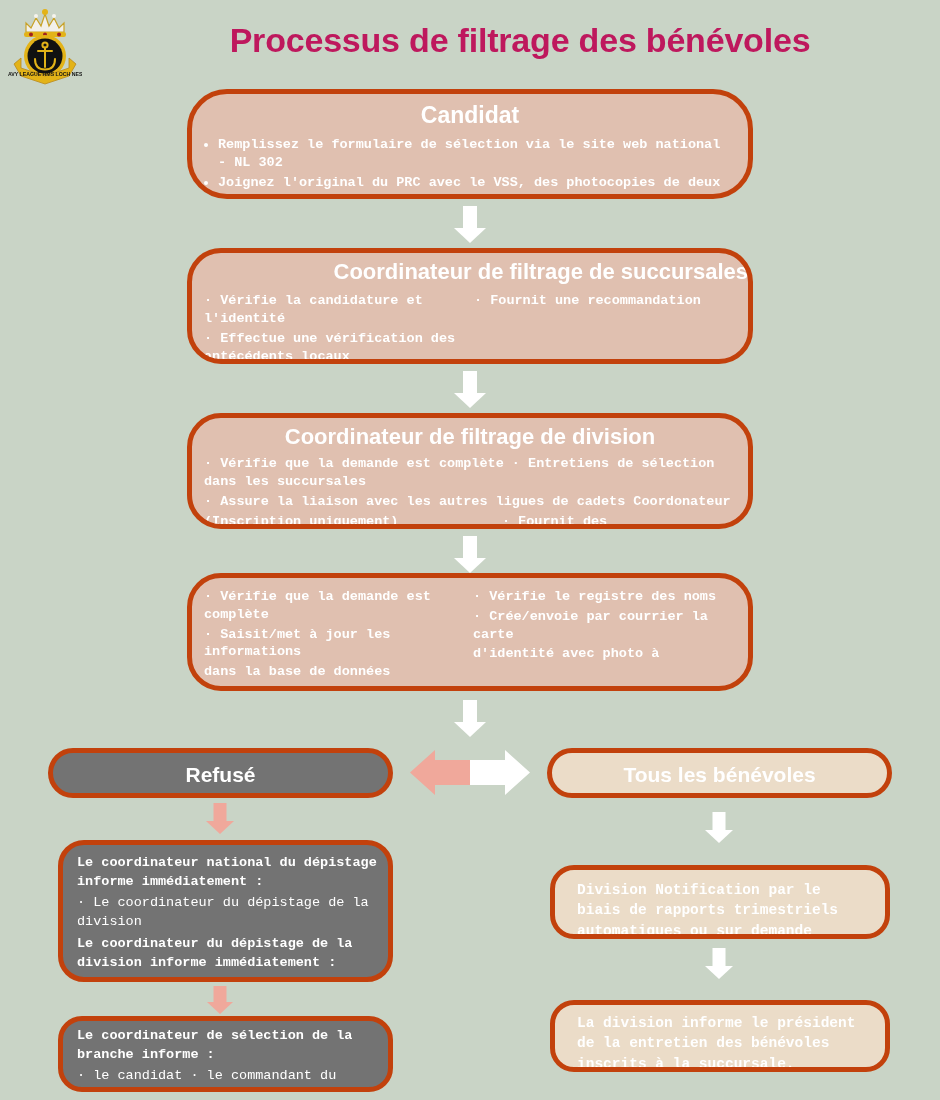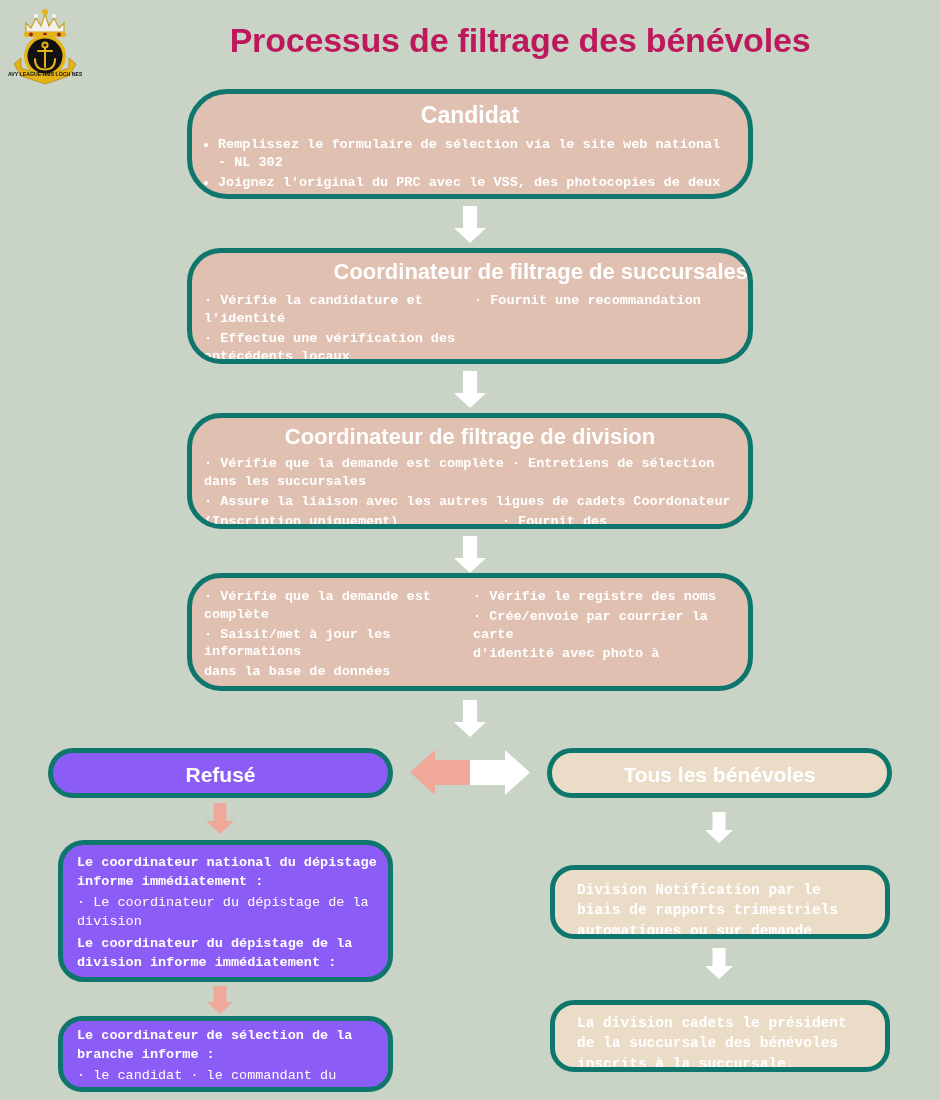--- a/index.html
+++ b/index.html
@@ -28,27 +28,27 @@
     font-weight:bold;
     letter-spacing:-0.2px;
     line-height:1.1;
     white-space:nowrap;
   }
 
   
   .card{
     position:absolute;
     box-sizing:border-box;
-    border:5px solid #0f766e;
+    border:5px solid #c2410c;
     border-radius:34px;
     color:#ffffff;
     overflow:hidden;
   }
   .card.rose{background:#e0c0b0;}
-  .card.salmon{background:#8b5cf6;}
+  .card.salmon{background:#737373;}
   .card.beige{background:#ebdcc8;}
 
   .card-title{
     text-align:center;
     font-weight:bold;
     font-size:22px;
     line-height:1.15;
     color:#ffffff;
   }
   .card-body{
@@ -266,16 +266,16 @@
   <div class="card beige" style="left:550px;top:865px;width:340px;height:74px;border-radius:24px;">
     <div class="card-body" style="margin:10px 18px 0 22px;font-size:14.5px;line-height:1.4;">Division Notification par le biais de rapports trimestriels automatiques ou sur demande</div>
   </div>
 
   <div class="arrow-down arrow-white" style="left:719px;top:948px;">
     <div class="shaft" style="width:13px;height:18px;"></div>
     <div class="head" style="top:18px;border-left:14px solid transparent;border-right:14px solid transparent;border-top:13px solid #ffffff;"></div>
   </div>
 
   <div class="card beige" style="left:550px;top:1000px;width:340px;height:72px;border-radius:24px;">
-    <div class="card-body" style="margin:8px 18px 0 22px;font-size:14.5px;line-height:1.4;">La division cadets le président de la succursale des bénévoles inscrits à la succursale.</div>
+    <div class="card-body" style="margin:8px 18px 0 22px;font-size:14.5px;line-height:1.4;">La division informe le président de la entretien des bénévoles inscrits à la succursale.</div>
   </div>
 
 </div>
 
 </body></html>

